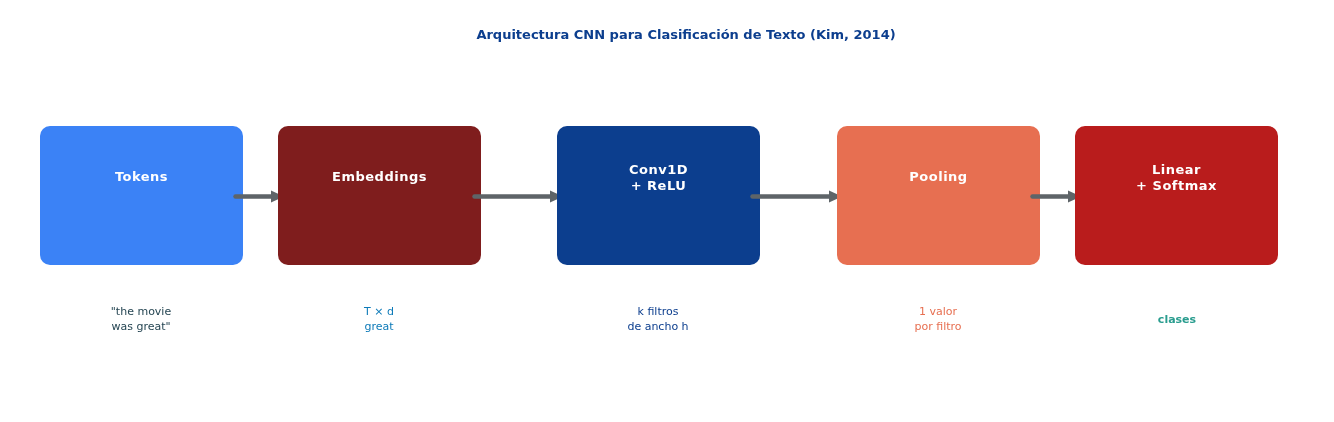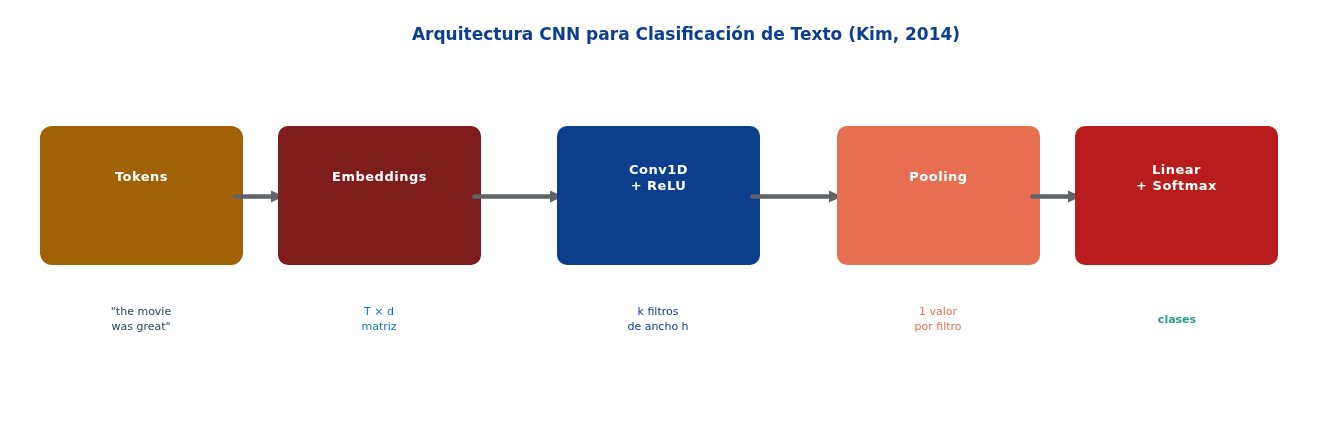--- a/index.html
+++ b/index.html
@@ -13,21 +13,21 @@
     width: 1334px;
     height: 422px;
     background: #ffffff;
     overflow: hidden;
   }
   .diagram-title {
     position: absolute;
     top: 34px;
     left: 686px;
     transform: translate(-50%, -50%);
-    font-size: 17px;
+    font-size: 13px;
     font-weight: bold;
     white-space: nowrap;
   }
   .node-box {
     position: absolute;
     top: 126px;
     width: 203px;
     height: 139px;
     border-radius: 10px;
   }
@@ -62,21 +62,21 @@
   }
   .arrow svg { display: block; }
 </style>
 </head>
 <body>
 
 <div class="canvas">
 
   <div class="diagram-title" style="color: rgb(12, 62, 142);">Arquitectura CNN para Clasificación de Texto (Kim, 2014)</div>
 
-  <div class="node-box" style="left: 40px; background-color: #a16207; border-radius: 12px;">
+  <div class="node-box" style="left: 40px; background-color: #3b82f6;">
     <div class="node-label">
       <span>Tokens</span>
       <span></span>
     </div>
   </div>
   <div class="node-caption" style="left: 141px; color: rgb(38, 70, 83);">
     <span>"the movie</span>
     <span>was great"</span>
   </div>
 
@@ -88,21 +88,21 @@
   </div>
 
   <div class="node-box" style="left: 278px; background-color: #7f1d1d;">
     <div class="node-label">
       <span>Embeddings</span>
       <span></span>
     </div>
   </div>
   <div class="node-caption" style="left: 379px; color: rgb(13, 122, 184);">
     <span>T × d</span>
-    <span>matriz</span>
+    <span>great</span>
   </div>
 
   <div class="arrow" style="left: 472px; width: 91px; color: rgb(94, 100, 104);">
     <svg width="91" height="17" viewBox="0 0 91 17">
       <line x1="2.5" y1="8.5" x2="79" y2="8.5" stroke="currentColor" stroke-width="4.5" stroke-linecap="round"></line>
       <polygon points="78,2.5 91,8.5 78,14.5" fill="currentColor"></polygon>
     </svg>
   </div>
 
   <div class="node-box" style="left: 557px; background-color: rgb(12, 62, 142);">

